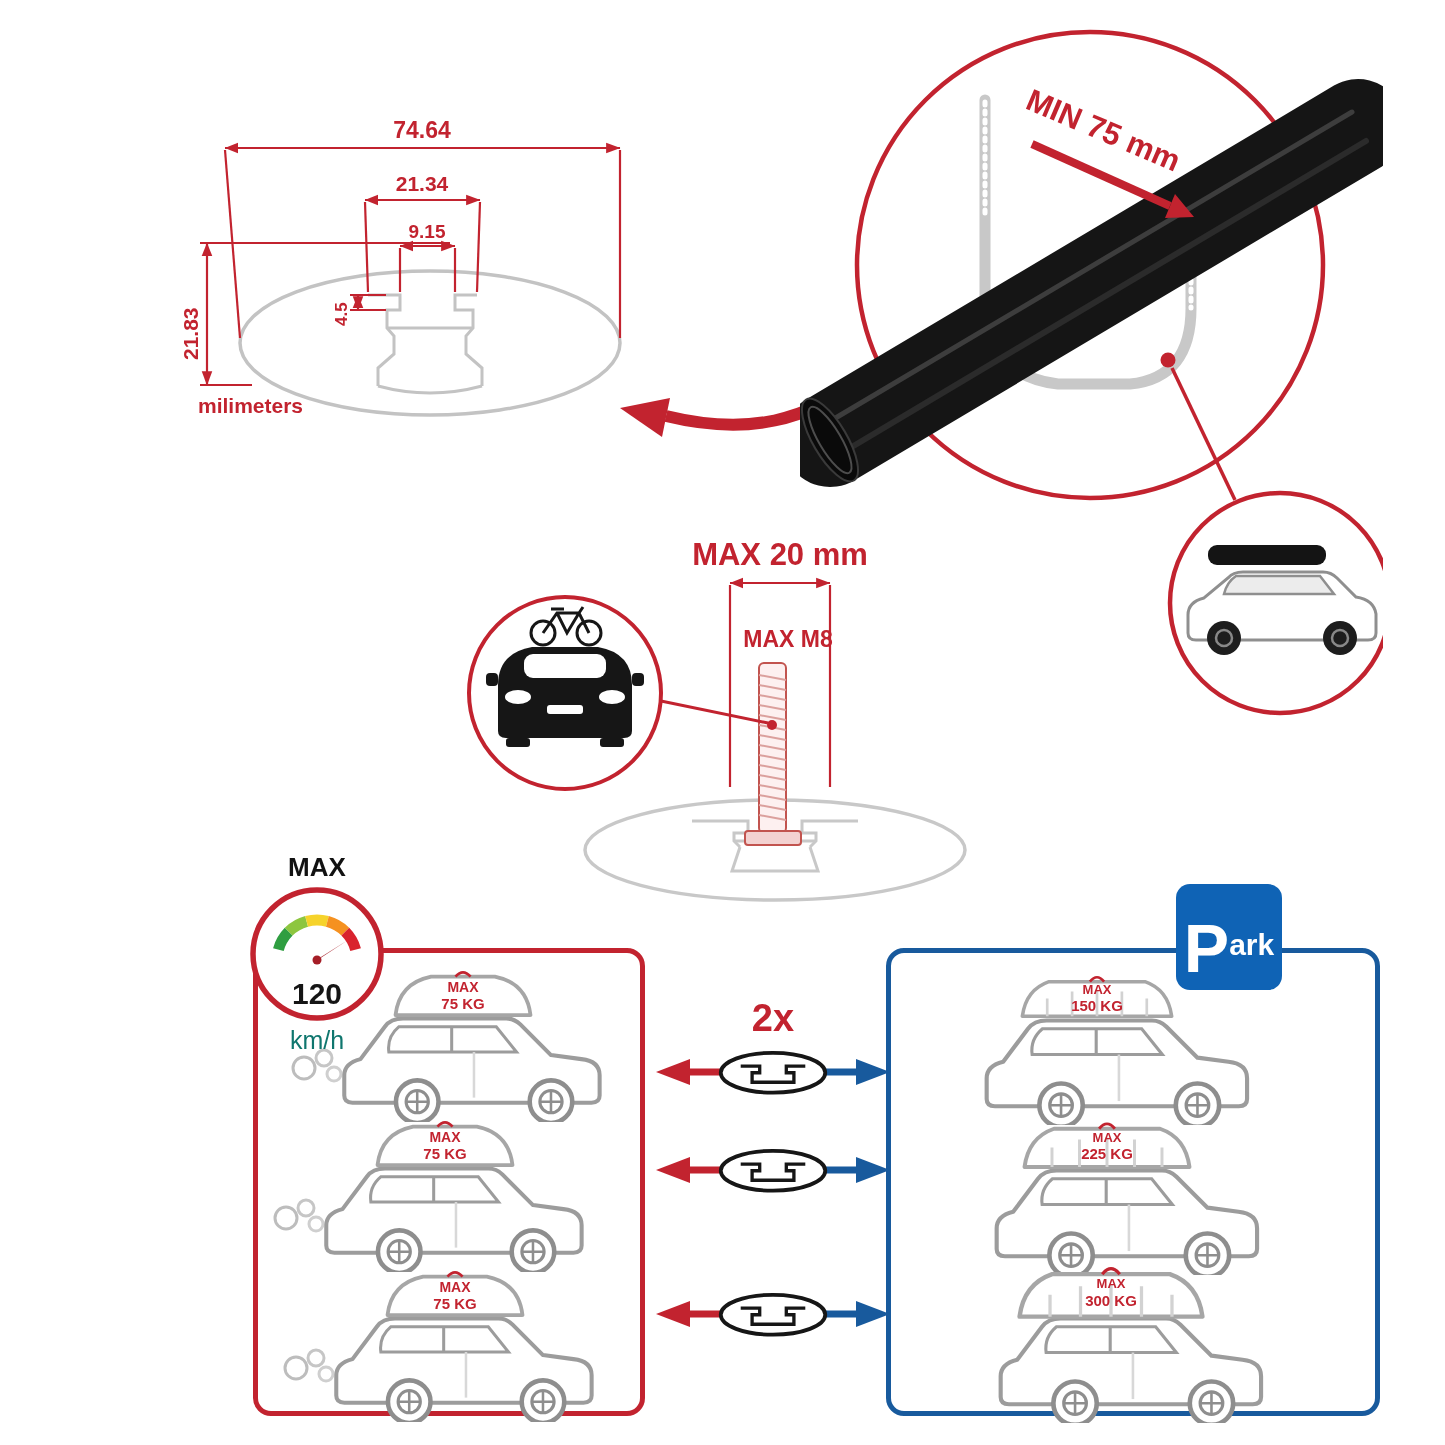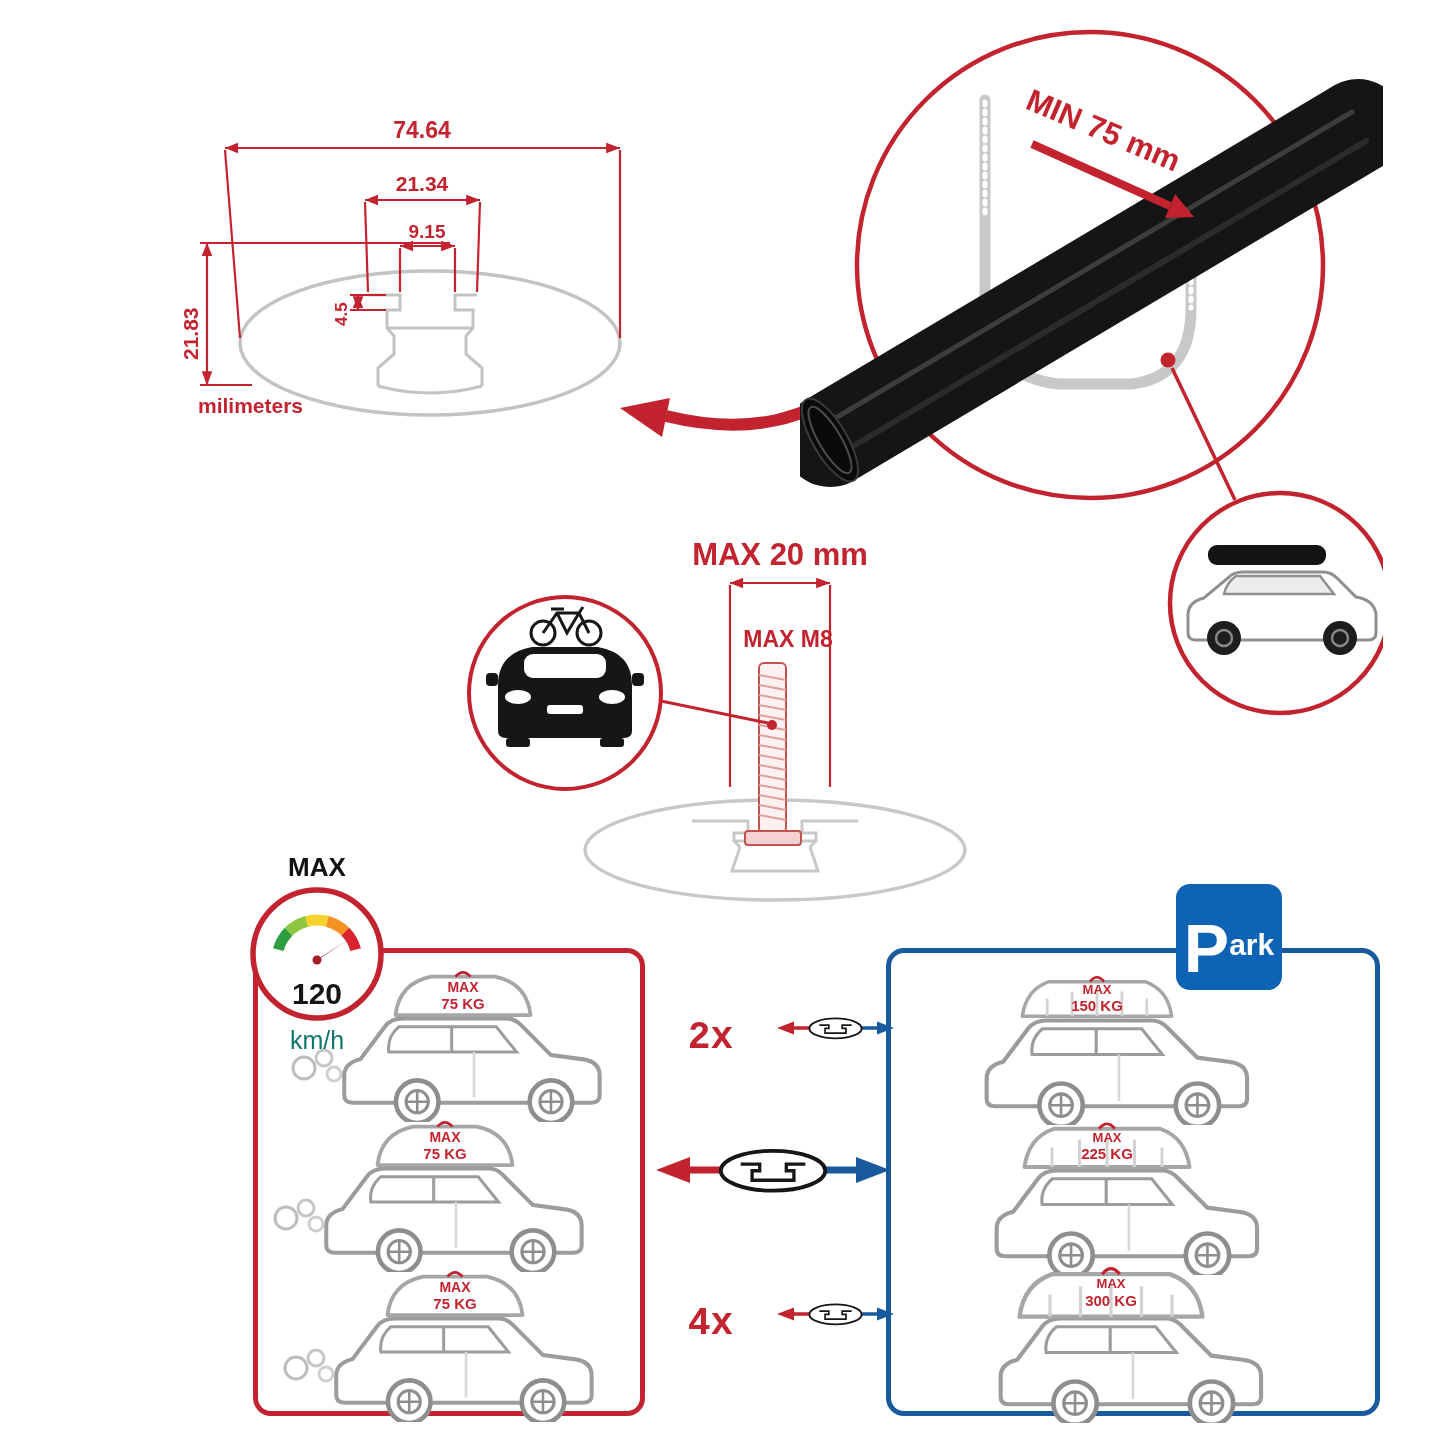--- a/index.html
+++ b/index.html
@@ -2,21 +2,21 @@
 <html><head>
 <meta charset="utf-8">
 <style>
   html,body{margin:0;padding:0;background:#fff;}
   #canvas{position:relative;width:1383px;height:1445px;background:#fff;overflow:hidden;
           font-family:"Liberation Sans",sans-serif;}
   .abs{position:absolute;}
   .panel{position:absolute;background:#fff;border-radius:18px;}
   .panel-red{border:5px solid #c2232f;}
   .panel-blue{border:5px solid #185a9d;}
-  .m-row{width:250px;display:flex;flex-direction:row;align-items:flex-end;font-family:Liberation Mono, monospace;}
+  .m-row{width:250px;display:flex;flex-direction:column;align-items:flex-end;}
   .m-count{width:250px;height:44px;text-align:center;font-size:38px;font-weight:bold;color:#c2232f;line-height:44px;}
   .gauge-wrap{width:150px;display:flex;flex-direction:column;align-items:center;}
   .gauge-max{font-size:26px;font-weight:bold;color:#111;text-align:center;height:28px;}
   .gauge-units{font-size:25px;color:#0f766e;text-align:center;margin-top:-4px;}
   .park-sign{width:106px;height:106px;background:#0f63b5;border-radius:14px;box-sizing:border-box;
              display:flex;align-items:flex-end;justify-content:center;padding-bottom:12px;color:#fff;}
   .park-p{font-size:68px;font-weight:bold;line-height:0.85;}
   .park-ark{font-size:30px;font-weight:bold;margin-bottom:16px;}
   svg text{font-family:"Liberation Sans",sans-serif;}
 </style>
@@ -251,21 +251,20 @@
   <div class="abs m-row" style="left:648px;top:1138px">
     <svg width="250" height="64" viewBox="0 0 250 64">
       <line x1="40" y1="32" x2="120" y2="32" stroke="#c2232f" stroke-width="7"></line>
       <polygon points="8,32 42,19 42,45" fill="#c2232f"></polygon>
       <line x1="130" y1="32" x2="210" y2="32" stroke="#185a9d" stroke-width="7"></line>
       <polygon points="242,32 208,19 208,45" fill="#185a9d"></polygon>
       <use href="#tslot" x="68" y="9" width="114" height="47.5"></use>
     </svg>
   </div>
   <div class="abs m-row" style="left:648px;top:1282px">
-    <div class="m-count">4x</div>
     <svg width="250" height="64" viewBox="0 0 250 64">
       <line x1="40" y1="32" x2="120" y2="32" stroke="#c2232f" stroke-width="7"></line>
       <polygon points="8,32 42,19 42,45" fill="#c2232f"></polygon>
       <line x1="130" y1="32" x2="210" y2="32" stroke="#185a9d" stroke-width="7"></line>
       <polygon points="242,32 208,19 208,45" fill="#185a9d"></polygon>
       <use href="#tslot" x="68" y="9" width="114" height="47.5"></use>
     </svg>
   </div>
 
   <div class="abs gauge-wrap" style="left:242px;top:852px">

